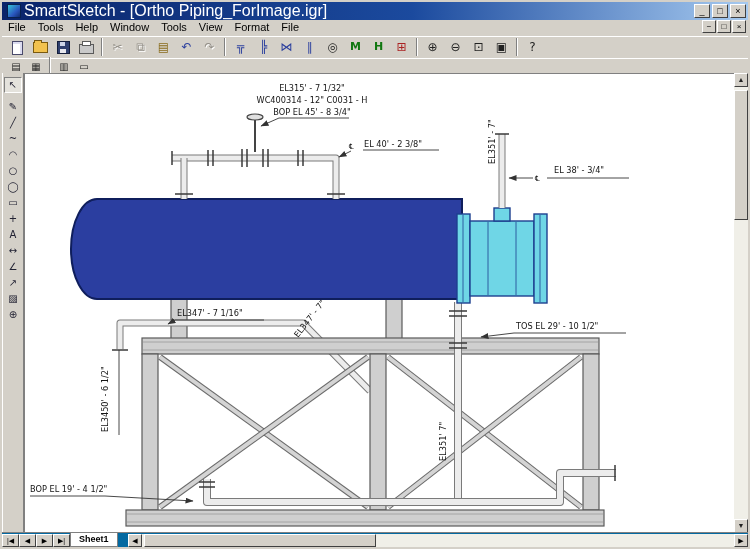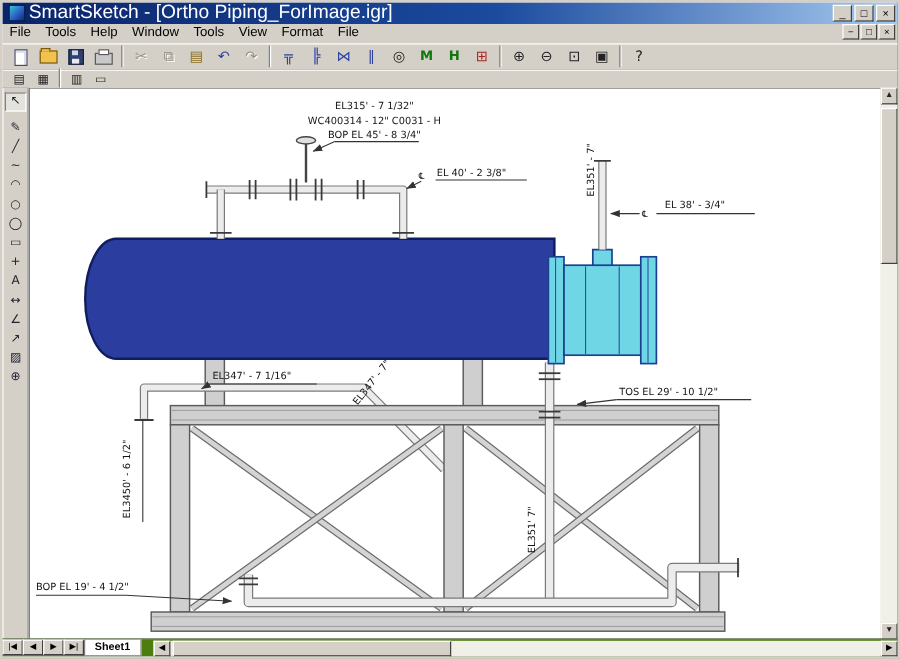--- a/index.html
+++ b/index.html
@@ -57,22 +57,22 @@
     box-shadow:inset 1px 1px 0 #808080;}
   .canvas svg{display:block;width:100%;height:100%;}
   
   .vscroll{position:absolute;right:0;top:0;bottom:0;width:14px;background:#f0efe8;display:flex;flex-direction:column;}
   .sbtn{width:14px;height:14px;font-size:7px;line-height:12px;padding:0;background:#d4d0c8;
     border:1px solid;border-color:#fff #404040 #404040 #fff;color:#222;}
   .vtrack{flex:1;position:relative;}
   .vthumb{position:absolute;left:0;right:0;top:3px;height:128px;background:#d4d0c8;
     border:1px solid;border-color:#fff #404040 #404040 #fff;}
   
-  .sheetbar{position:absolute;left:0;bottom:0;right:0;height:14px;background:#4d7c0f;border-top:1px solid #808080;
-    display:flex;align-items:flex-start;font-size:9px;}
+  .sheetbar{position:absolute;left:0;bottom:0;right:0;height:14px;background:#0369a1;border-top:1px solid #808080;
+    display:flex;align-items:flex-end;font-size:9px;}
   .navbtn{width:17px;height:13px;font-size:7px;line-height:11px;padding:0;background:#d4d0c8;
     border:1px solid;border-color:#fff #404040 #404040 #fff;}
   .sheet-tab{background:#fff;border:1px solid #808080;border-top:none;padding:0 8px;font-size:9px;font-weight:bold;
     line-height:13px;color:#000;}
   .hscroll{position:absolute;left:126px;right:0;bottom:0;height:13px;background:#f0efe8;display:flex;}
   .hbtn{width:14px;height:13px;font-size:7px;line-height:11px;padding:0;background:#d4d0c8;
     border:1px solid;border-color:#fff #404040 #404040 #fff;}
   .htrack{flex:1;position:relative;}
   .hthumb{position:absolute;top:0;bottom:0;left:2px;width:230px;background:#d4d0c8;
     border:1px solid;border-color:#fff #404040 #404040 #fff;}

